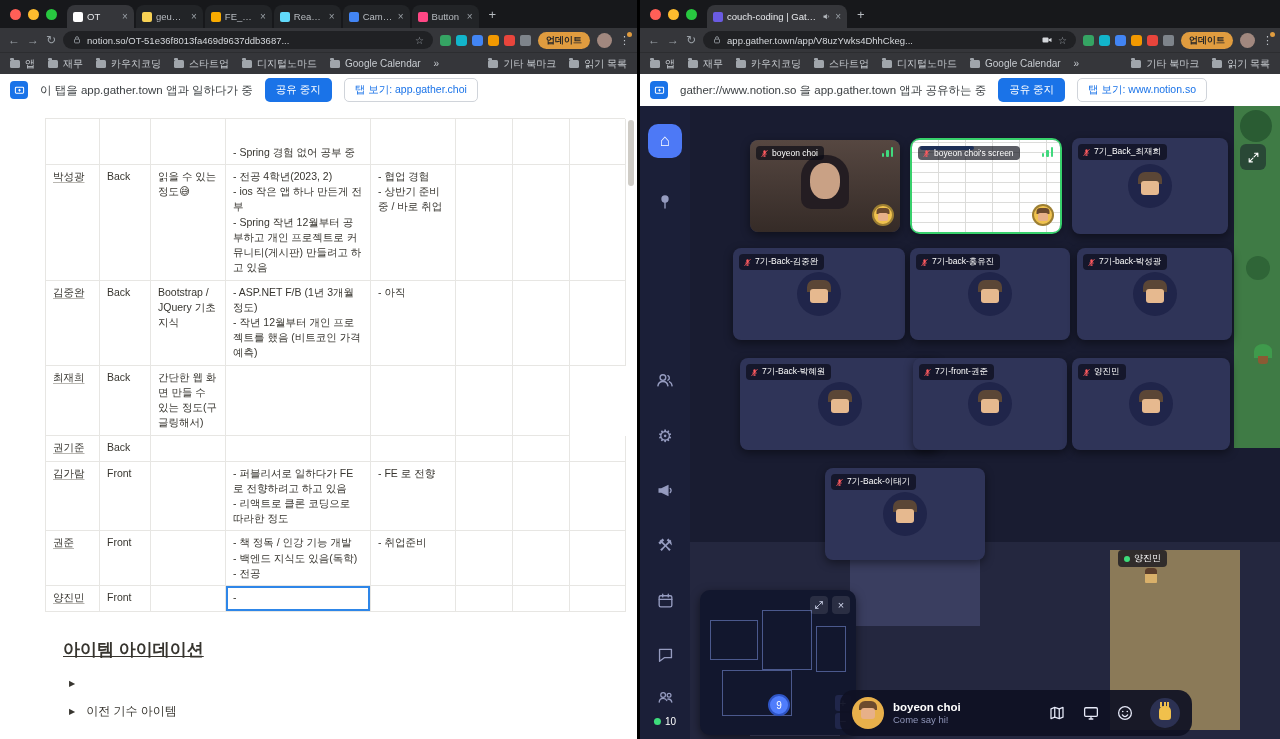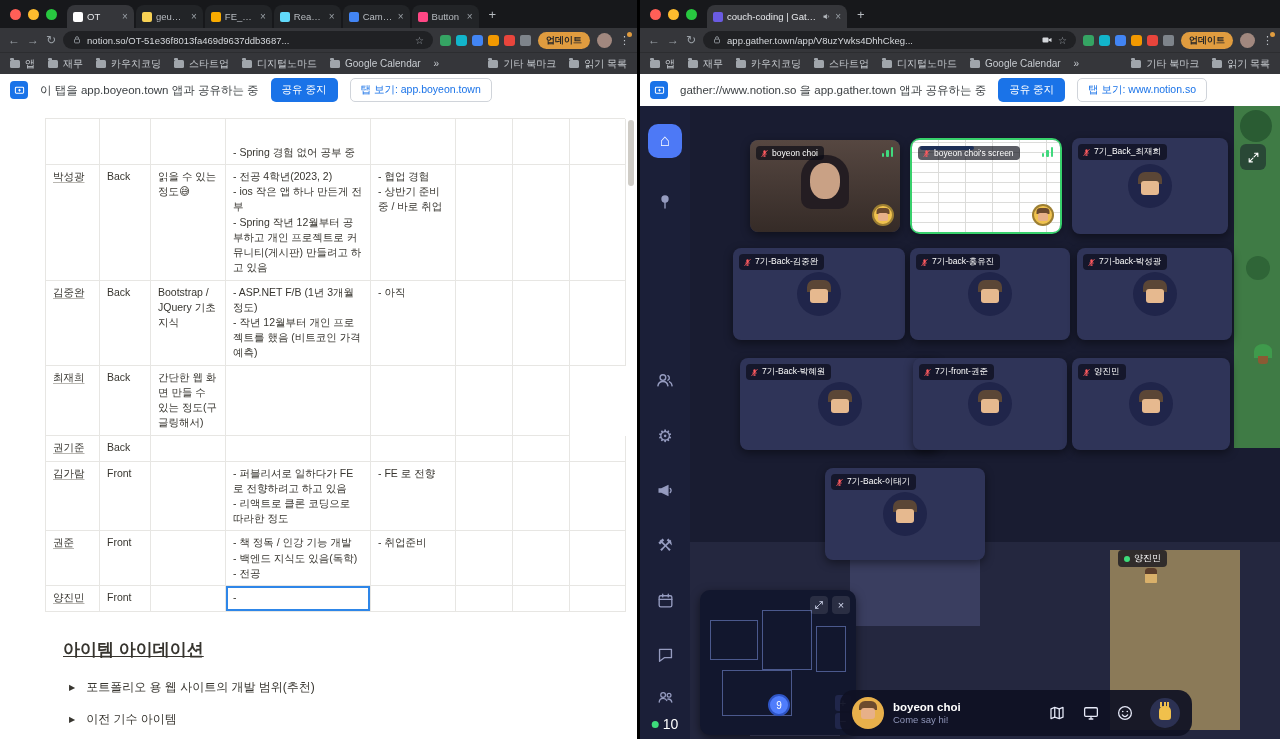--- a/index.html
+++ b/index.html
@@ -65,21 +65,21 @@
 .tri{font-size:8px;color:#37352f}
 .nscroll{position:absolute;right:3px;top:14px;width:6px;height:66px;background:#cfccc6;border-radius:3px}
 
 .gather{position:absolute;left:0;right:0;top:106px;bottom:0;background:#191c31;overflow:hidden}
 .gsb{position:absolute;left:0;top:0;width:50px;bottom:0;background:#1b1f38;z-index:6}
 .gsb>div{position:absolute;left:50%;transform:translateX(-50%);display:flex;align-items:center;justify-content:center}
 .s-home{top:18px;width:34px;height:34px;border-radius:10px;background:#4d79f6;color:#fff;font-size:17px}
 .s-ic{width:24px;height:24px;color:#969cc0}
 .s-ic.glyph{font-size:17px}
 .s-pin{top:84px}.s-users{top:262px}.s-gear{top:318px}.s-mega{top:372px}.s-hammer{top:427px}.s-cal{top:482px}.s-chat{top:536px}.s-group{top:578px}
-.s-count{top:610px;gap:4px;font-size:14px;color:#fff}
+.s-count{top:610px;gap:4px;font-size:10px;color:#fff}
 .s-count .dot{width:7px;height:7px;border-radius:50%;background:#3ddc7b}
 .gmain{position:absolute;left:50px;top:0;right:0;bottom:0}
 .map-strip{position:absolute;right:0;top:0;width:46px;height:342px;background:#3f7b45;z-index:1}
 .map-strip::before{content:"";position:absolute;left:6px;top:4px;width:32px;height:32px;border-radius:50%;background:#2a5c33}
 .map-strip::after{content:"";position:absolute;left:12px;top:150px;width:24px;height:24px;border-radius:50%;background:#2f6537}
 .plant{position:absolute;right:8px;top:238px;width:18px;height:14px;border-radius:50% 50% 0 0;background:#3f9a4c;z-index:1}
 .plant::after{content:"";position:absolute;left:4px;top:12px;width:10px;height:8px;background:#8a5a33;border-radius:0 0 3px 3px}
 .map-bottom{position:absolute;left:0;right:0;top:436px;bottom:0;background:#24273f;z-index:1}
 .mb-a{position:absolute;left:160px;top:450px;width:130px;height:70px;background:#3a3e60;z-index:1}
 .mb-b{position:absolute;left:420px;top:444px;width:130px;height:180px;background:#8b7a58;z-index:1}
@@ -269,23 +269,23 @@
         </div>
       </div>
   </div>
   <div class="banner">
     <span class="cast-ic">
       <svg width="11" height="11" viewBox="0 0 24 24" fill="none" stroke="#fff" stroke-width="2.2">
           <rect x="3" y="5" width="18" height="13" rx="2"></rect>
           <path d="M12 14v-4M9.5 12l2.5-2.5L14.5 12"></path>
         </svg>
     </span>
-    <span class="banner-text">이 탭을 app.boyeon.town 앱과 공유하는 중</span>
+    <span class="banner-text">이 탭을 app.gather.town 앱과 일하다가 중</span>
     <button class="btn-fill">공유 중지</button>
-    <button class="btn-line">탭 보기: app.boyeon.town</button>
+    <button class="btn-line">탭 보기: app.gather.choi</button>
   </div>
   <div class="notion">
     <div class="ntable">
       <div class="trow partial">
         <div class="cell"></div>
         <div class="cell"></div>
         <div class="cell"></div>
         <div class="cell c-detail"><span>- Spring 경험 없어 공부 중</span></div>
         <div class="cell"></div>
         <div class="cell"></div>
@@ -376,21 +376,20 @@
             <div class="cell"></div>
             <div class="cell"></div>
           </div>
         </div>
     </div>
     <div class="n-h2">아이템 아이데이션</div>
     <div>
 
         <div class="toggle-item">
           <span class="tri">▶</span>
-          <span>포트폴리오 용 웹 사이트의 개발 범위(추천)</span>
         </div>
 
         <div class="toggle-item">
           <span class="tri">▶</span>
           <span>이전 기수 아이템</span>
         </div>
 
       </div>
 
     <div class="nscroll"></div>

